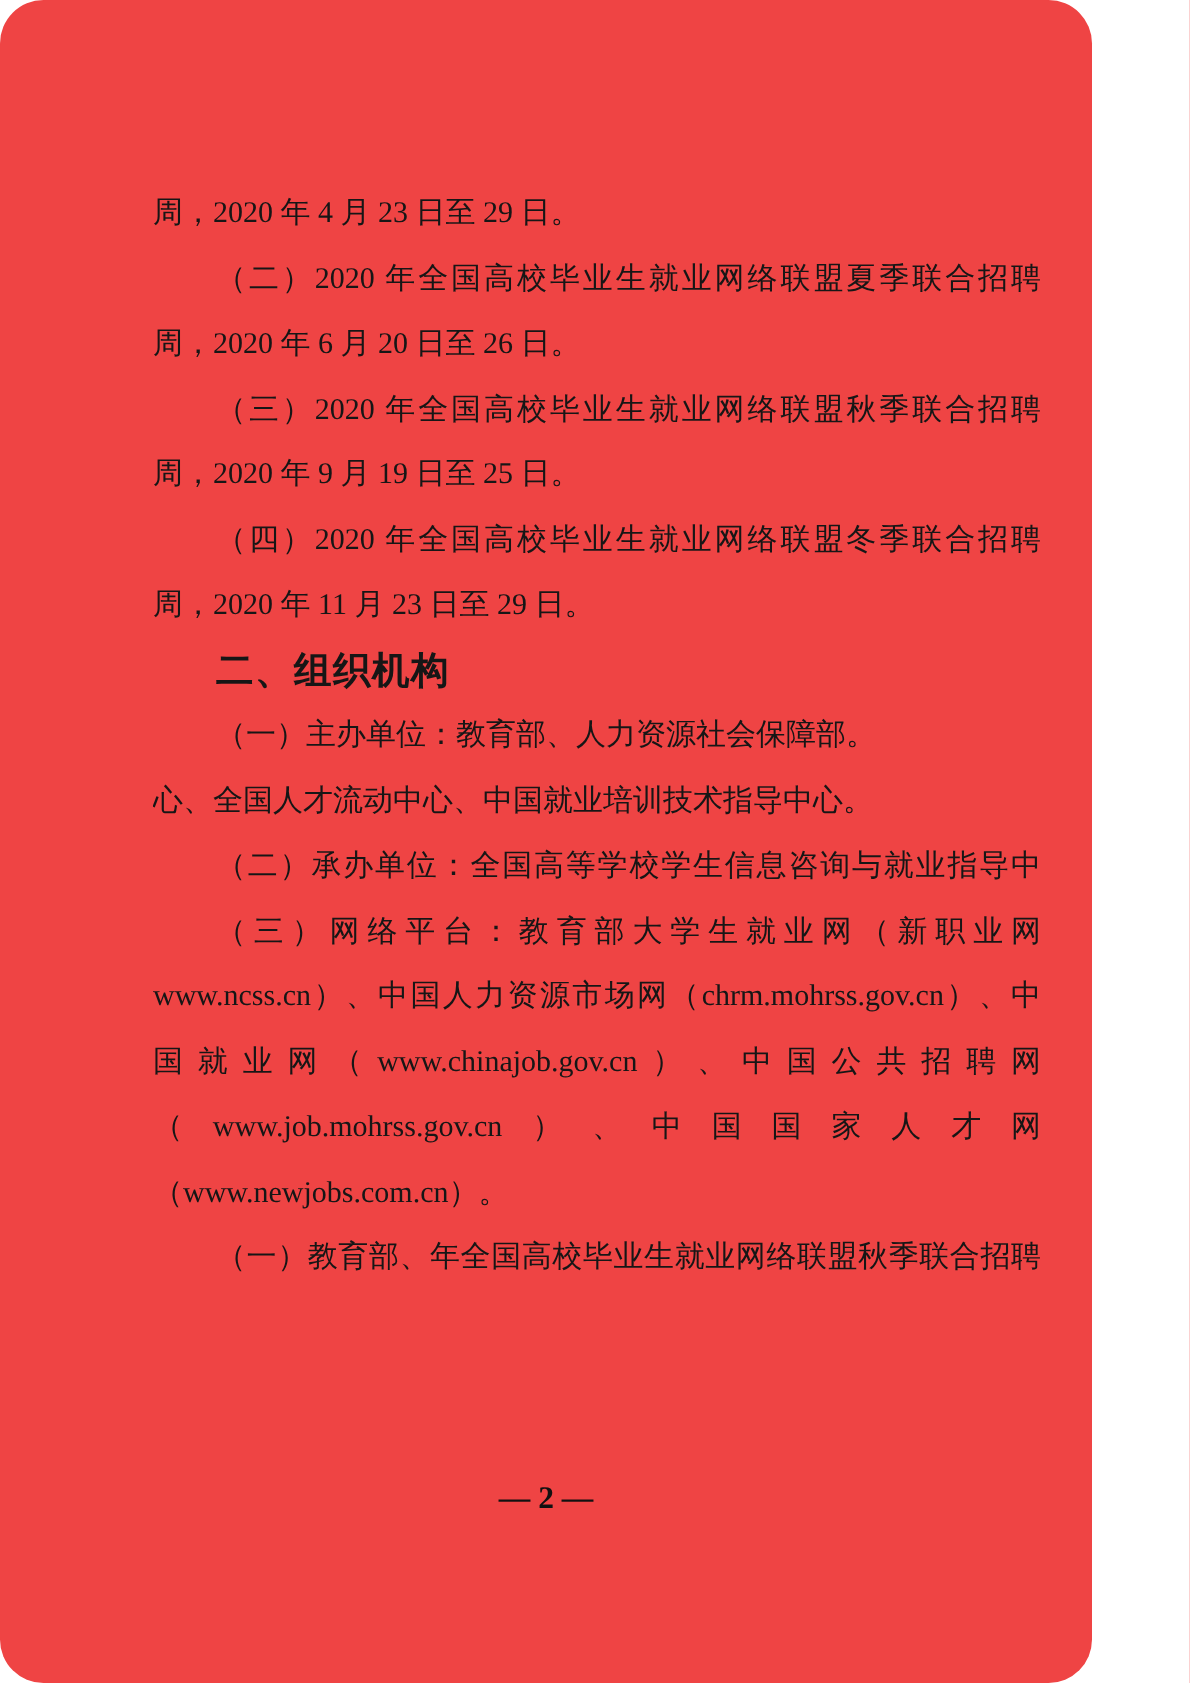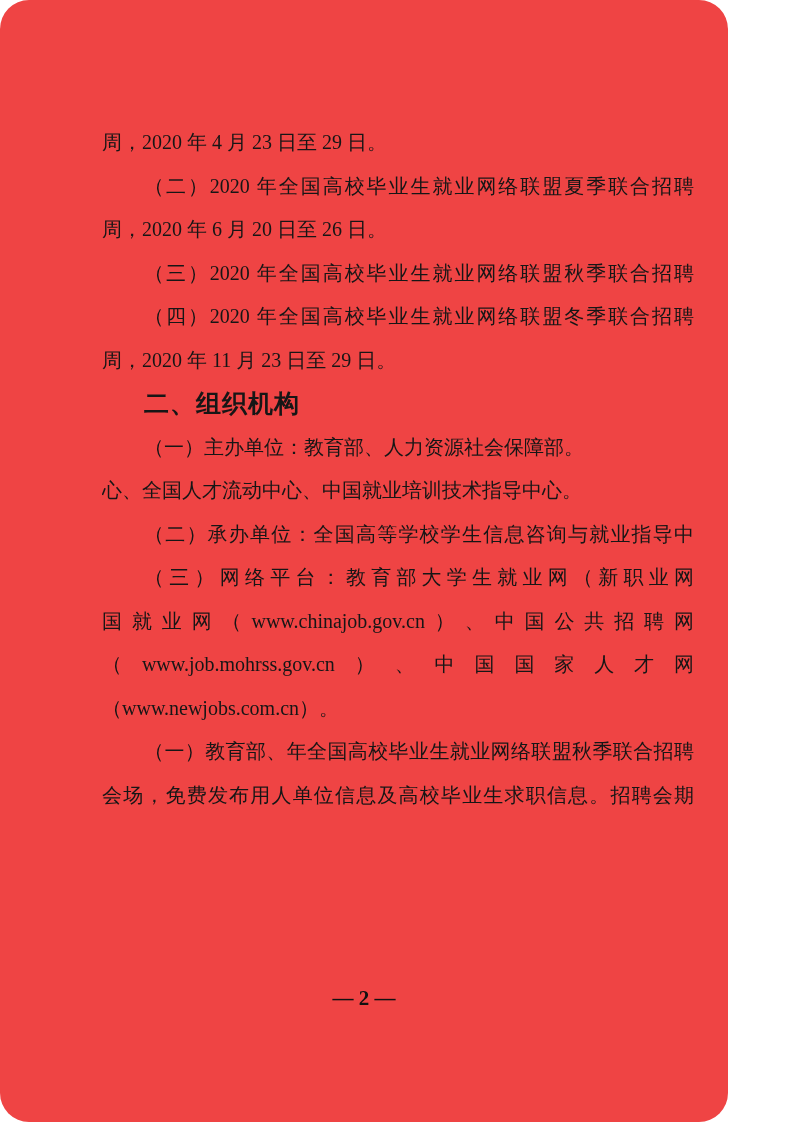--- a/index.html
+++ b/index.html
@@ -57,27 +57,28 @@
 </style>
 </head>
 <body>
 
 <div class="page">
   <div class="content">
     <div class="line last">周，2020 年 4 月 23 日至 29 日。</div>
     <div class="line indent">（二）2020 年全国高校毕业生就业网络联盟夏季联合招聘</div>
     <div class="line last">周，2020 年 6 月 20 日至 26 日。</div>
     <div class="line indent">（三）2020 年全国高校毕业生就业网络联盟秋季联合招聘</div>
+    <div class="line last">周，2020 年 9 月 19 日至 25 日。</div>
     <div class="line indent">（四）2020 年全国高校毕业生就业网络联盟冬季联合招聘</div>
     <div class="line last">周，2020 年 11 月 23 日至 29 日。</div>
     <div class="line heading indent last">二、组织机构</div>
     <div class="line indent last">（一）主办单位：教育部、人力资源社会保障部。</div>
     <div class="line last">心、全国人才流动中心、中国就业培训技术指导中心。</div>
     <div class="line indent">（二）承办单位：全国高等学校学生信息咨询与就业指导中</div>
     <div class="line indent">（三）网络平台：教育部大学生就业网（新职业网</div>
+    <div class="line">www.ncss.cn）、中国人力资源市场网（chrm.mohrss.gov.cn）、中</div>
     <div class="line">国就业网（www.chinajob.gov.cn）、中国公共招聘网</div>
     <div class="line">（www.job.mohrss.gov.cn）、中国国家人才网</div>
     <div class="line last">（www.newjobs.com.cn）。</div>
     <div class="line indent">（一）教育部、年全国高校毕业生就业网络联盟秋季联合招聘</div>
-    <div class="line">会场，免费发布用人单位信息及高校毕业生求职信息。招聘会期</div>
   </div>
   <div class="pagenum">— 2 —</div>
 </div>
 
 </body></html>

